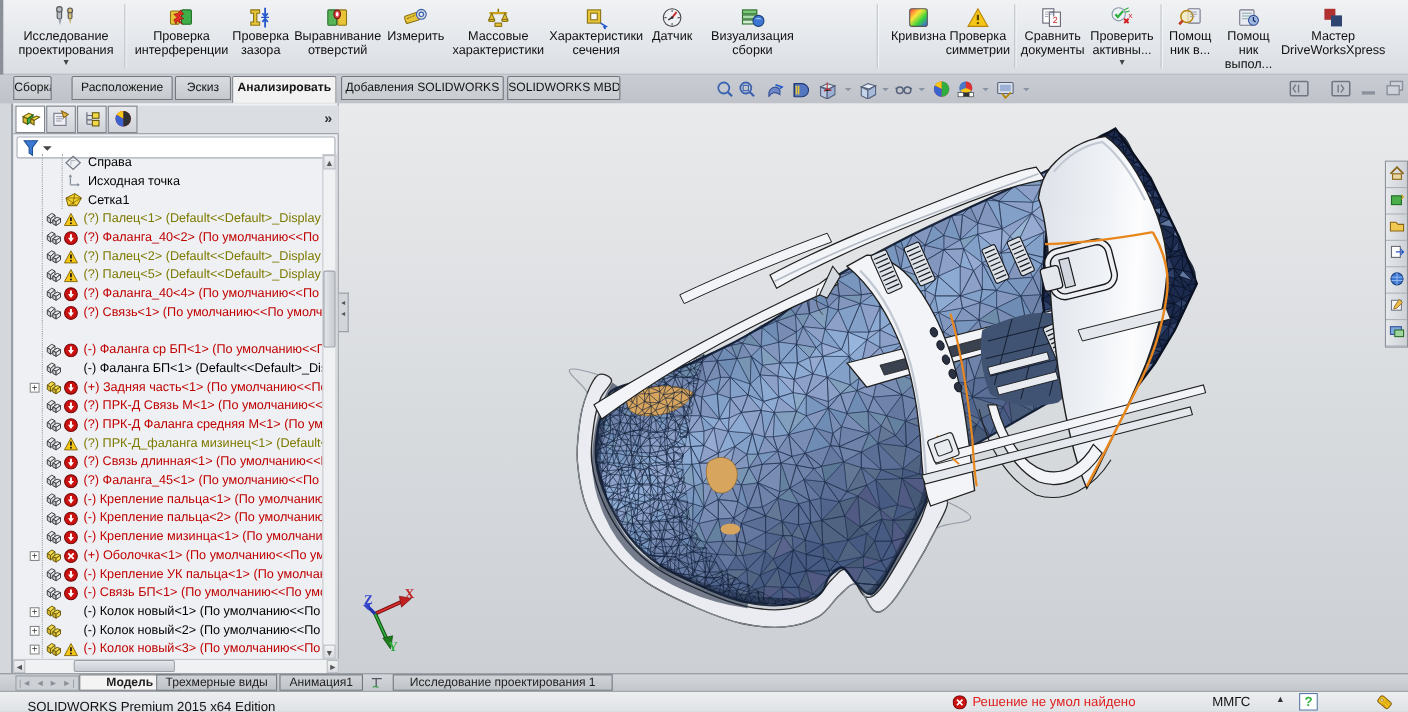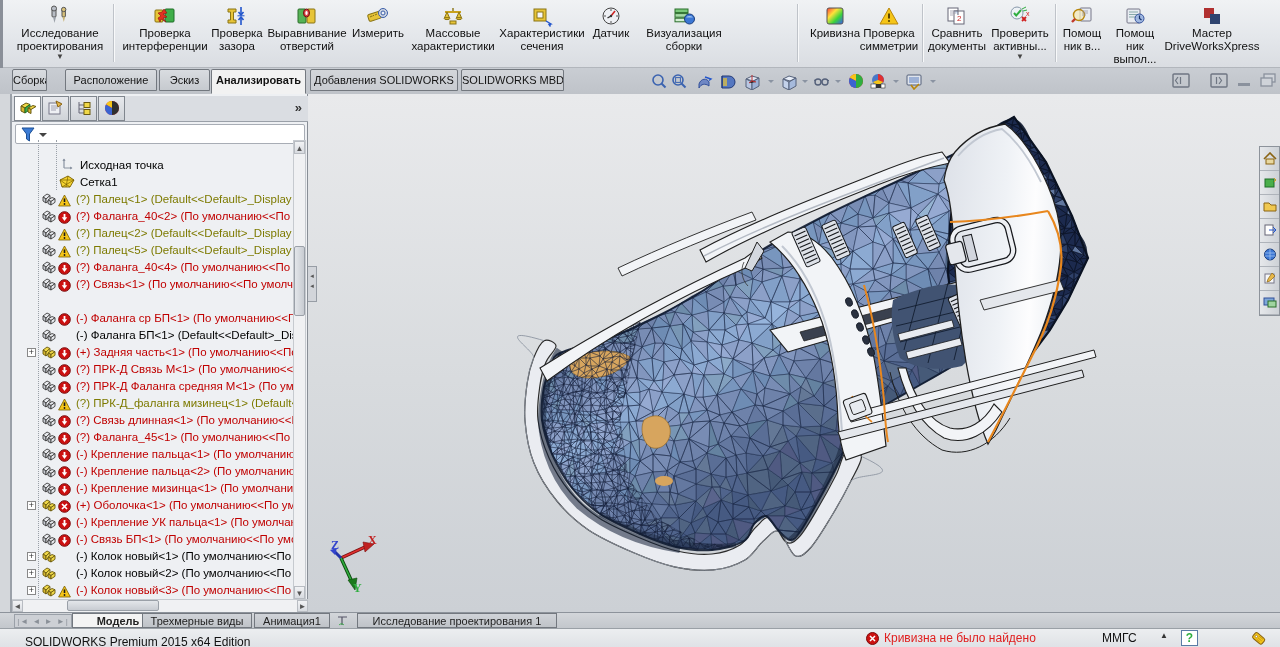--- a/index.html
+++ b/index.html
@@ -323,20 +323,27 @@
           <path d="M9 1a7 7 0 0 0-6 3.4L9 8z" fill="#f5c518"></path>
           <path d="M3 4.4A7 7 0 0 0 9 15L9 8z" fill="#3b63d0"></path>
         </svg></div>
 <div id="pchev">»</div>
 </div>
 <div id="filter"><svg width="30" height="18" viewBox="0 0 30 18" style="margin:1px 0 0 4px">
         <path d="M2 2 h12 l-4.5 6 v7 l-3-2 v-5z" fill="#3b7bd4" stroke="#1c4f94"></path>
         <path d="M19 7 l4 4 4-4z" fill="#444"></path>
       </svg></div>
 <div id="tree">
+<div class="trow" style="top:0px">
+        <div class="tic" style="left:47px"><svg width="15" height="14" viewBox="0 0 15 14">
+            <path d="M7.5 1 L14 7 7.5 13 1 7z" fill="none" stroke="#707684" stroke-width="1.1"></path>
+            <path d="M5.5 5 h4 M5.5 5 v4" stroke="#a8aeb8" stroke-width="0.8"></path>
+          </svg></div>
+        <div class="ttx" style="left:68px;color:#000000">Справа</div>
+      </div>
 <div class="trow" style="top:17px">
         <div class="tic" style="left:47px"><svg width="15" height="14" viewBox="0 0 15 14">
             <path d="M5 1 v9 M5 10 h8" stroke="#8a93a2" stroke-width="1.2" fill="none"></path>
             <path d="M3.4 3 L5 0.5 6.6 3z M11 8.4 L13.5 10 11 11.6z" fill="#8a93a2"></path>
           </svg></div>
         <div class="ttx" style="left:68px;color:#000000">Исходная точка</div>
       </div>
 <div class="trow" style="top:34px">
         <div class="tic" style="left:47px"><svg width="16" height="14" viewBox="0 0 16 14">
             <path d="M1 5 L9 1 L15 5 L11 12 L3 12z" fill="#f5d430" stroke="#7a6000" stroke-width="0.9"></path>
@@ -974,21 +981,21 @@
       <path d="M2 2 h9 M6 2 v8" stroke="#556" stroke-width="1.2" fill="none"></path>
       <path d="M3 10c2-2 4-1 5 0" stroke="#2fae3f" fill="none"></path>
     </svg>
 </div>
 <div id="status">
 <div style="position:absolute;left:25px;top:6px">SOLIDWORKS Premium 2015 x64 Edition</div>
 <svg style="position:absolute;left:866px;top:3px" width="13" height="13">
       <circle cx="6.5" cy="6.5" r="6" fill="#cc1111" stroke="#7a0b0b"></circle>
       <path d="M4 4l5 5M9 4L4 9" stroke="#fff" stroke-width="1.5"></path>
     </svg>
-<div style="position:absolute;left:884px;top:2px;color:#e02020">Кривизна не было найдено</div>
+<div style="position:absolute;left:884px;top:2px;color:#e02020">Решение не умол найдено</div>
 <div style="position:absolute;left:1102px;top:2px">ММГС</div>
 <div style="position:absolute;left:1160px;top:2px;font-size:8px;color:#333">▲</div>
 <div style="position:absolute;left:1181px;top:1px;width:17px;height:16px;background:#fff;border:1px solid #5a7ba6;text-align:center;font-weight:bold;color:#2fae3f;font-size:12px;line-height:15px">?</div>
 <svg style="position:absolute;left:1250px;top:1px" width="18" height="17" viewBox="0 0 18 17">
       <g transform="rotate(40 9 8)">
         <rect x="3" y="5" width="12" height="7" rx="2" fill="#f5c518" stroke="#8a6414"></rect>
         <circle cx="6" cy="8.5" r="1.2" fill="#fff" stroke="#8a6414" stroke-width="0.6"></circle>
         <path d="M8 6.5h5M8 8.5h5M8 10.5h4" stroke="#c09010" stroke-width="0.8"></path>
       </g>
     </svg>

